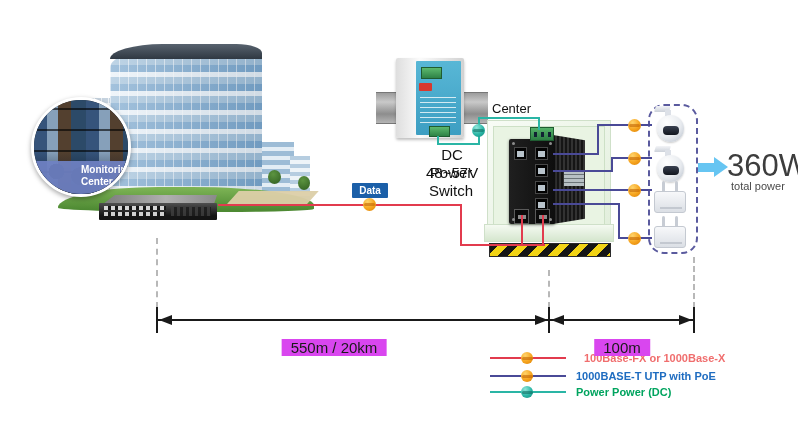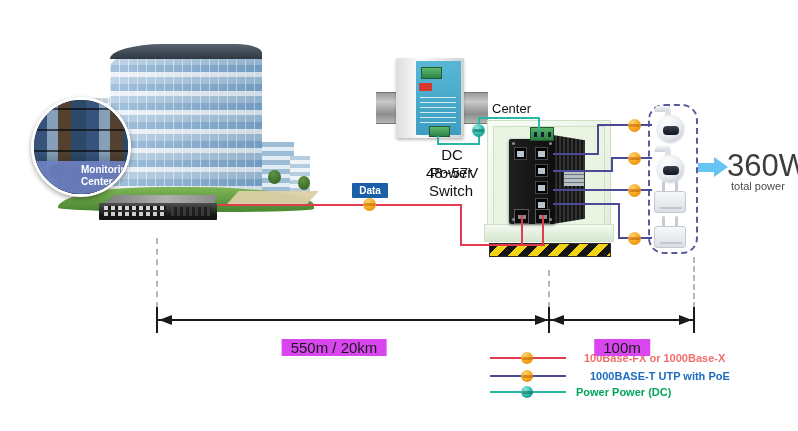--- a/index.html
+++ b/index.html
@@ -202,21 +202,21 @@
   .mlA-label{left:334px;}
   .mlB-label{left:622px;}
 
   
   .lg-line{width:76px;height:2px;left:490px;z-index:8;}
   .lg1{top:357px;}.lg2{top:375px;}.lg3{top:391px;}
   .lg-dot{left:521px;z-index:9;width:12px;height:12px;}
   .lgd1{top:352px;}.lgd2{top:370px;}.lgd3{top:386px;}
   .lg-text{left:576px;font-size:11px;font-weight:bold;white-space:nowrap;z-index:8;}
   .lgt1{top:352px;color:#f06e6e;margin-left:8px;}
-  .lgt2{top:370px;color:#1e6cc0;margin-left:14px;}
+  .lgt2{top:370px;color:#1e6cc0;}
   .lgt3{top:386px;color:#00a45f;}
 </style>
 </head>
 <body>
 
 <div id="canvas">
 
   <div class="bld-left"></div>
   <div class="bld-main"></div>
   <div class="bld-roof"></div>

